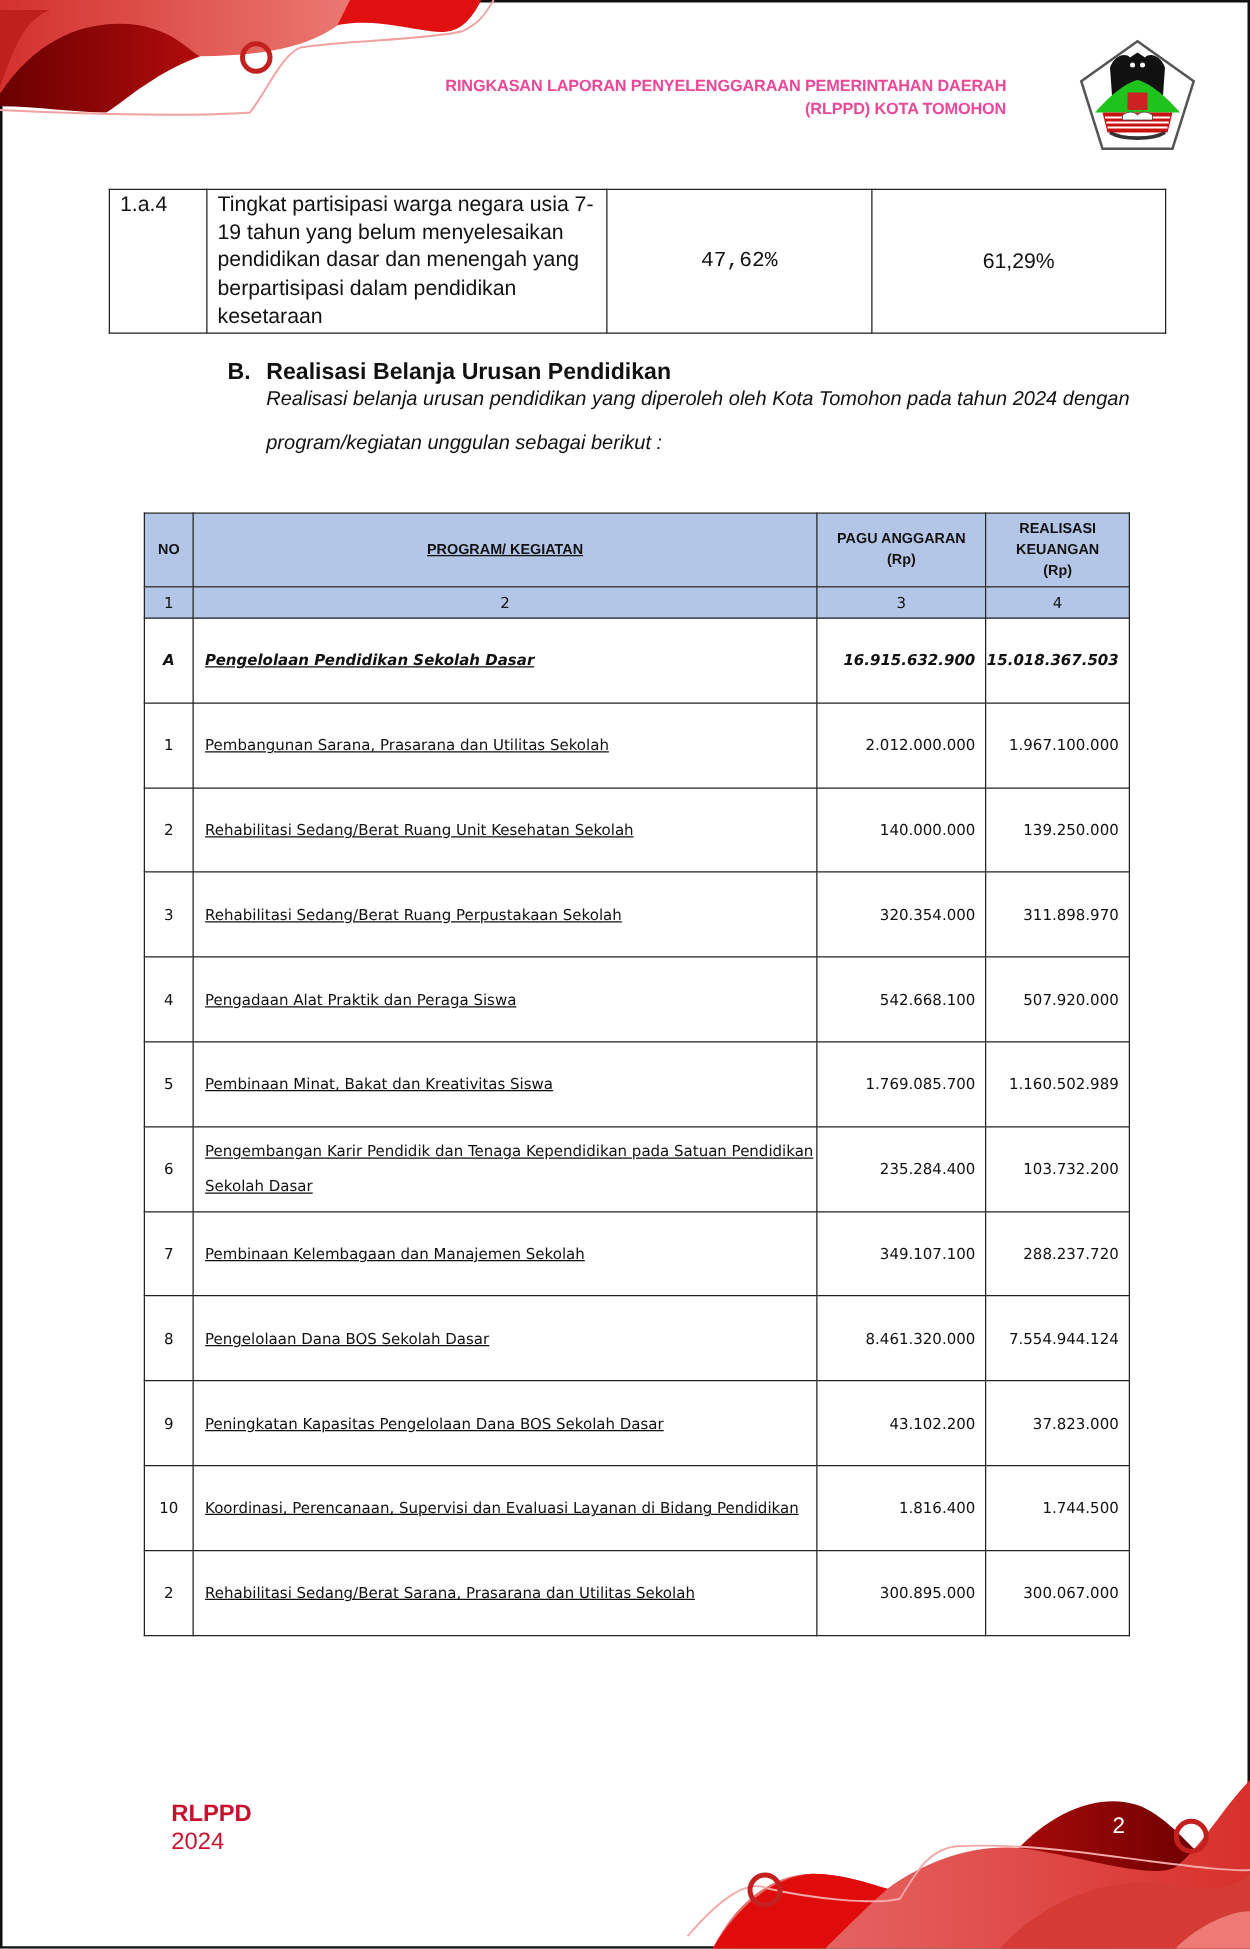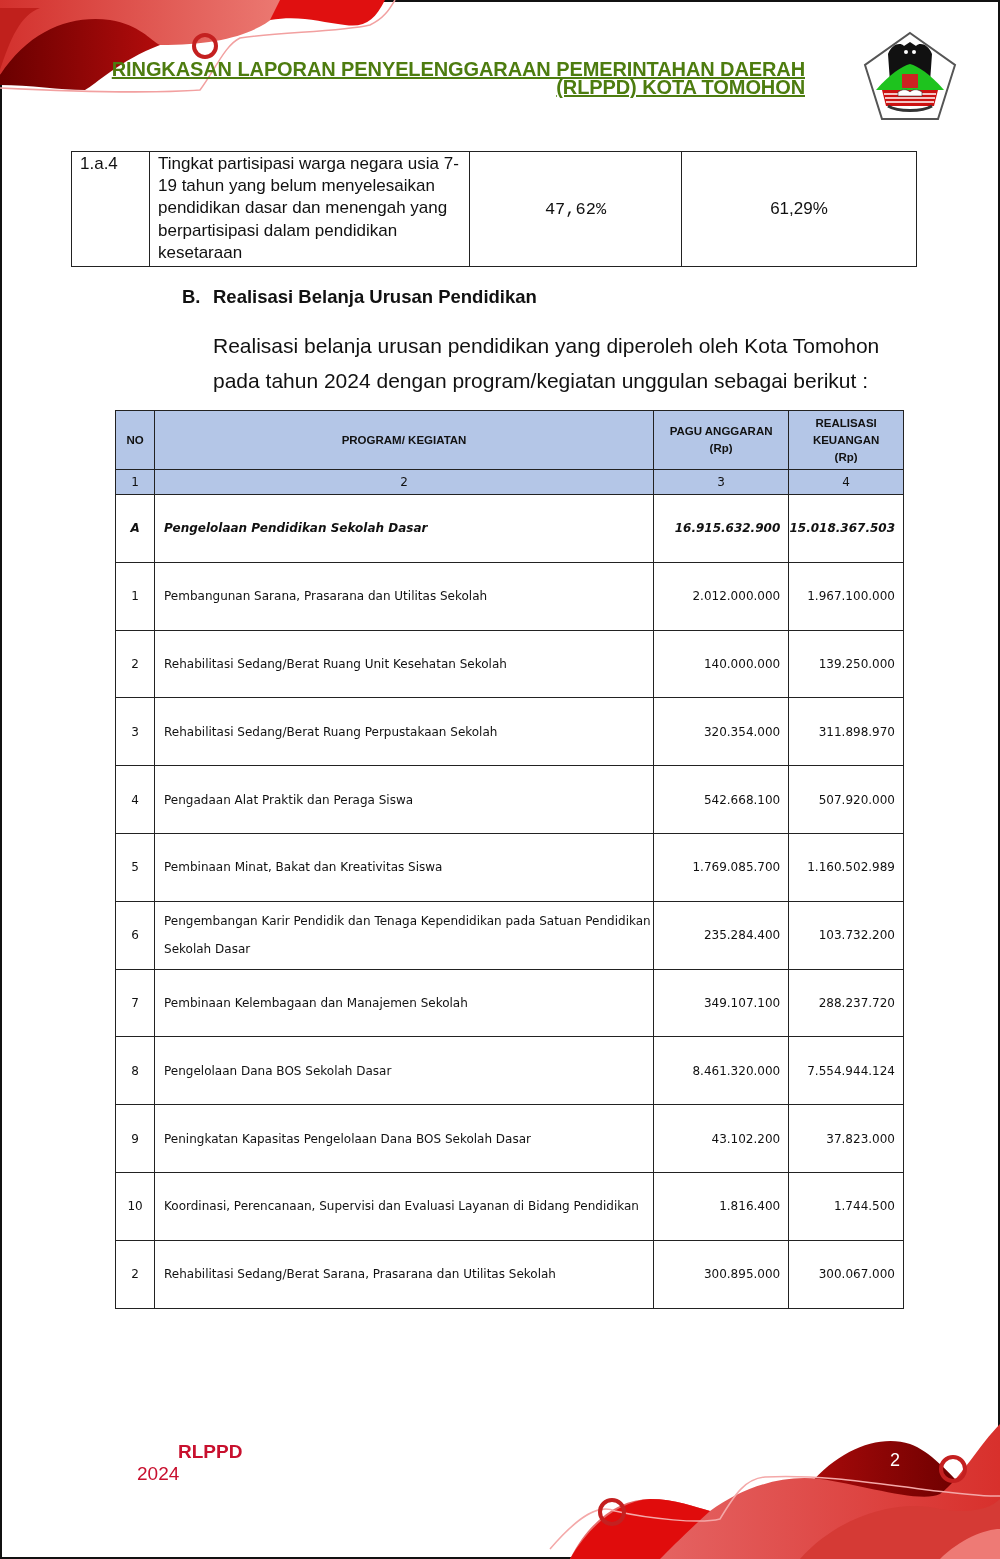--- a/index.html
+++ b/index.html
@@ -4,50 +4,50 @@
 <style>
   * { box-sizing: border-box; margin: 0; padding: 0; }
   html, body { width: 1000px; height: 1559px; background: #ffffff; }
   body { position: relative; overflow: hidden; font-family: "Liberation Sans", sans-serif; color: #111; }
   .page-frame { position: absolute; left: 0; top: 0; width: 1000px; height: 1559px; border: 2px solid #111; }
 
   
   .deco-top { position: absolute; left: 0; top: 0; width: 420px; height: 100px; }
   .deco-bottom { position: absolute; right: 0; bottom: 0; width: 500px; height: 170px; }
 
-  .header-title { position: absolute; right: 195px; top: 60px; text-align: right; color: #4d7c0f; font-weight: bold; font-size: 20px; line-height: 18px; letter-spacing: -0.1px; text-decoration: underline; }
+  .header-title { position: absolute; right: 195px; top: 60px; text-align: right; color: #ec4899; font-weight: bold; font-size: 13px; line-height: 18px; letter-spacing: -0.1px; }
   .logo { position: absolute; left: 862px; top: 30px; width: 96px; height: 92px; }
 
   
-  .ind-table { position: absolute; left: 71px; top: 151px; width: 846px; border-collapse: collapse; font-size: 17px; }
+  .ind-table { position: absolute; left: 87px; top: 151px; width: 846px; border-collapse: collapse; font-size: 17px; }
   .ind-table td { border: 1.5px solid #222; vertical-align: top; }
   .ind-code { width: 78px; padding: 2px 0 0 8px; }
   .ind-desc { width: 320px; padding: 1px 6px 2px 8px; line-height: 22.2px; }
   .ind-val { text-align: center; vertical-align: middle !important; }
   .ind-val1 { width: 212px; font-family: Liberation Mono, monospace; }
 
   
   .sec-heading { position: absolute; left: 182px; top: 286px; font-size: 18.5px; font-weight: bold; }
   .sec-heading .num { display: inline-block; width: 31px; }
-  .sec-para { position: absolute; left: 213px; top: 328px; width: 700px; font-size: 21px; line-height: 35px; }
+  .sec-para { position: absolute; left: 213px; top: 302px; width: 700px; font-size: 16px; line-height: 35px; font-style: italic; }
 
   
   .bt { position: absolute; left: 115px; top: 410px; width: 789px; border-collapse: collapse; font-family: "DejaVu Sans", sans-serif; font-size: 12px; }
   .bt td, .bt th { border: 1.5px solid #222; }
   .bt th { background: #b4c6e7; font-weight: bold; font-size: 11.5px; line-height: 17px; height: 59px; text-align: center; font-family: "Liberation Sans", sans-serif; }
   .bt tr.colnum td { background: #b4c6e7; text-align: center; height: 25px; font-size: 12px; }
   .bt tr.row td { height: 67.8px; }
   .c-no { width: 39px; text-align: center; }
-  .c-prog { width: 498px; padding-left: 9px; line-height: 28px; }
+  .c-prog { width: 498px; padding-left: 9px; line-height: 28px; text-decoration: underline; }
   .c-pagu { width: 135px; text-align: right; padding-right: 8px; margin-top: 43px; }
   .c-real { width: 100px; text-align: right; padding-right: 8px; }
   .bt tr.bold-italic td { font-weight: bold; font-style: italic; }
 
   .footer-label { position: absolute; left: 137px; top: 1441px; color: #c8102e; font-size: 19px; line-height: 22px; }
-  .footer-label .b { font-weight: bold; margin-left: 41px; }
+  .footer-label .b { font-weight: bold; }
   .page-num { position: absolute; left: 890px; top: 1450px; color: #fff; font-size: 18px; }
 </style>
 </head>
 <body>
 
 <div class="page-frame"></div>
 
 <svg class="deco-top" viewBox="0 0 420 100">
   <defs>
     <linearGradient id="gA" x1="0" x2="1">

